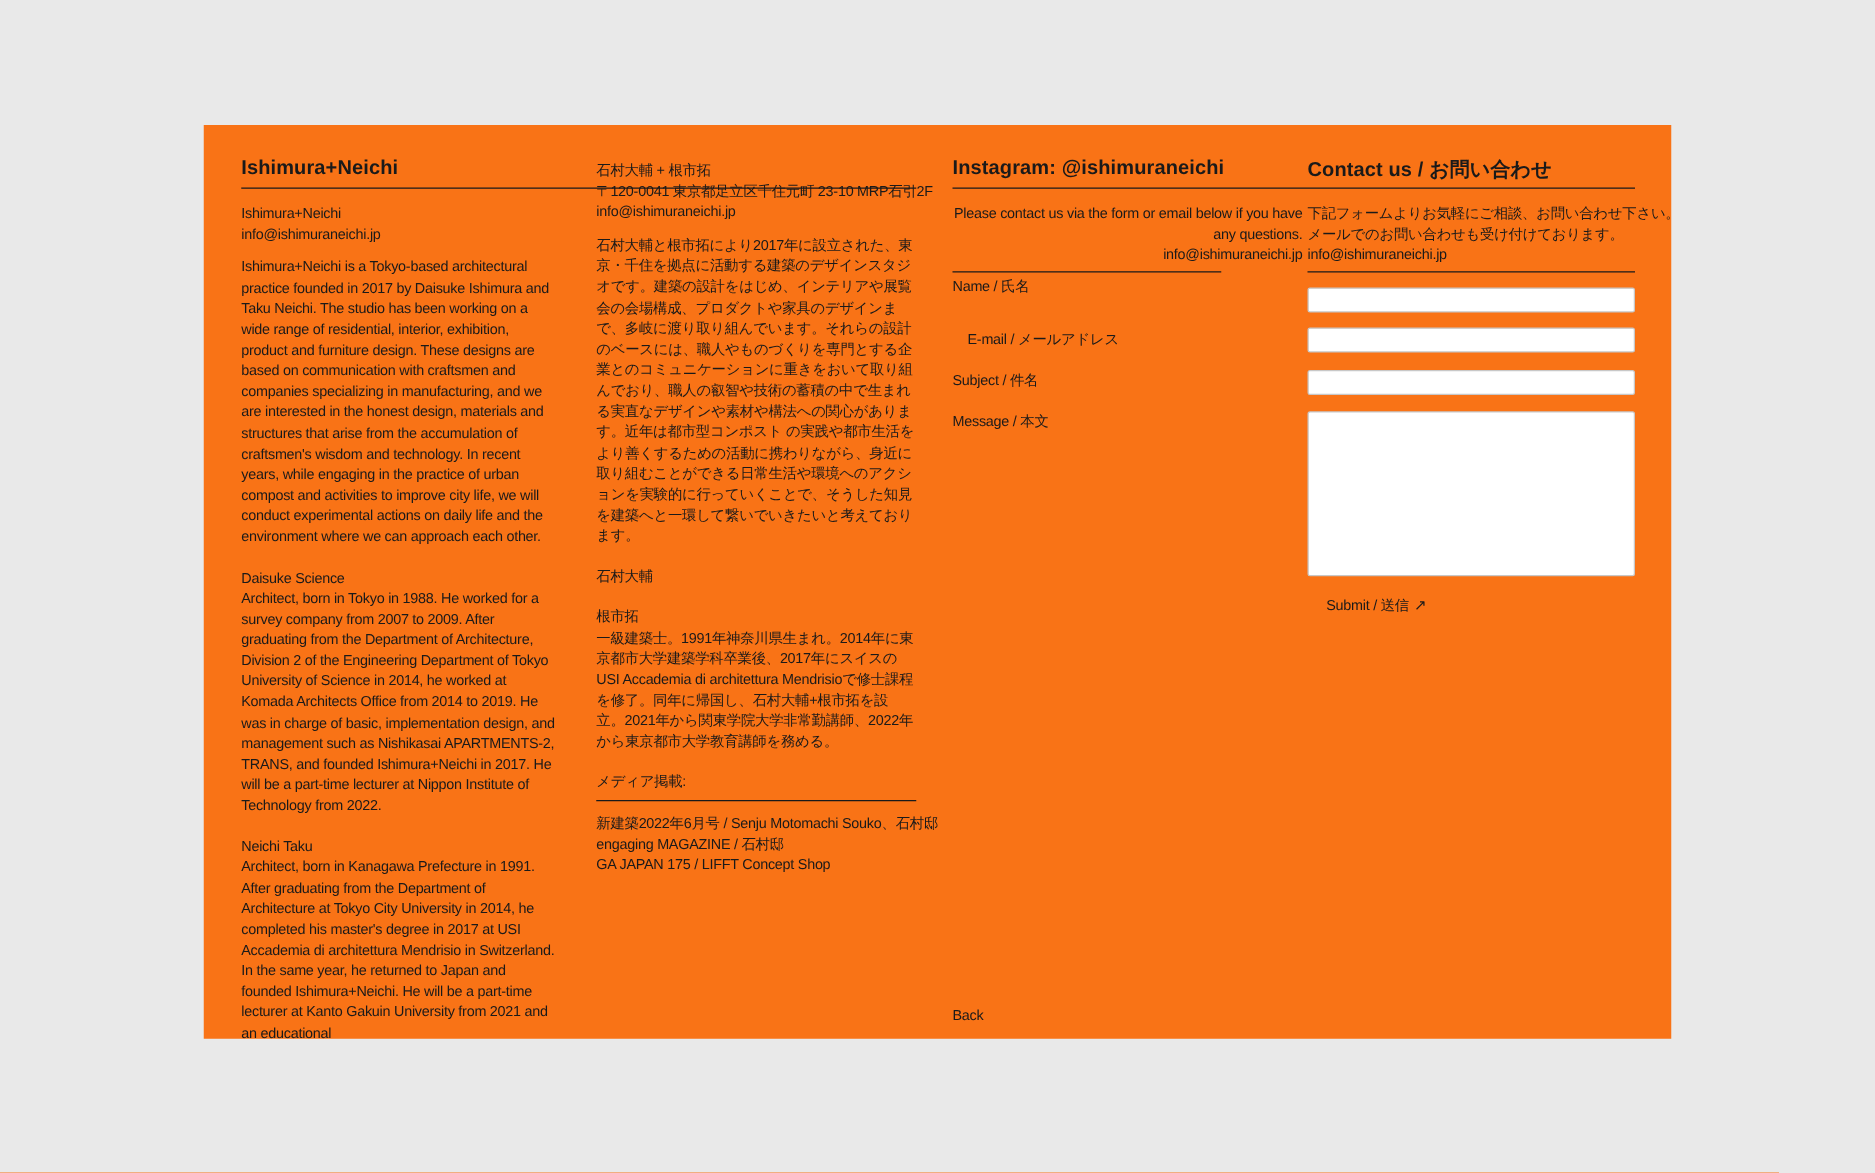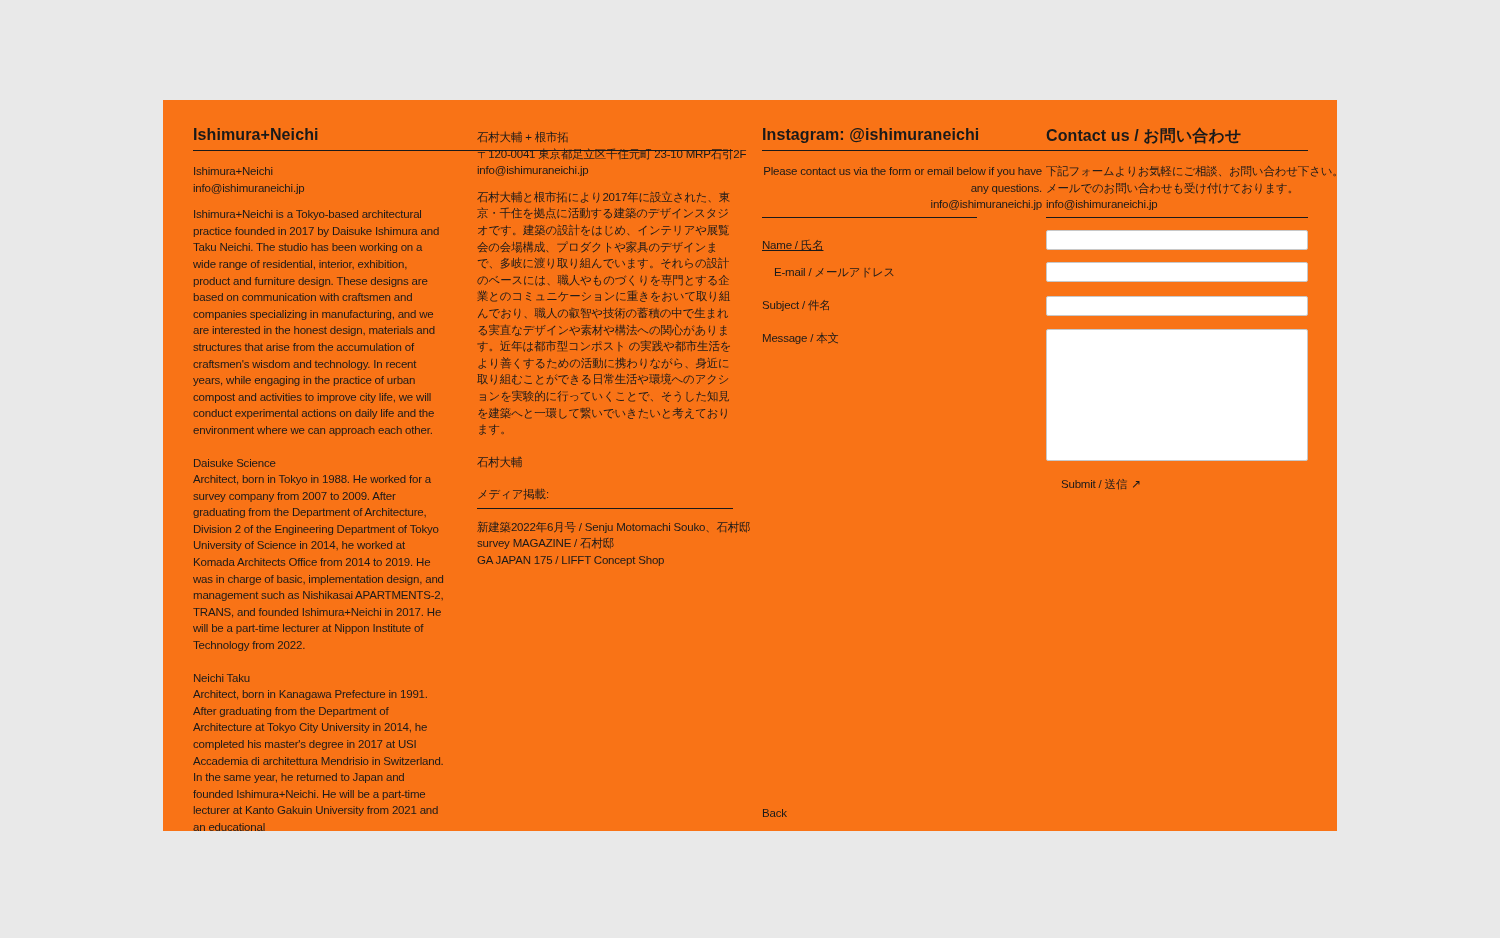--- a/index.html
+++ b/index.html
@@ -83,35 +83,39 @@
     <div class="block tight">
       <div>石村大輔 + 根市拓</div>
       <div class="nowrap">〒120-0041 東京都足立区千住元町 23-10 MRP石引2F</div>
       <div class="link">info@ishimuraneichi.jp</div>
     </div>
     <div class="block">石村大輔と根市拓により2017年に設立された、東京・千住を拠点に活動する建築のデザインスタジオです。建築の設計をはじめ、インテリアや展覧会の会場構成、プロダクトや家具のデザインまで、多岐に渡り取り組んでいます。それらの設計のベースには、職人やものづくりを専門とする企業とのコミュニケーションに重きをおいて取り組んでおり、職人の叡智や技術の蓄積の中で生まれる実直なデザインや素材や構法への関心があります。近年は都市型コンポスト の実践や都市生活をより善くするための活動に携わりながら、身近に取り組むことができる日常生活や環境へのアクションを実験的に行っていくことで、そうした知見を建築へと一環して繋いでいきたいと考えております。</div>
     <div class="block">
       <div>石村大輔</div>
     </div>
     <div class="block">
+      <div>根市拓</div>
+      <div>一級建築士。1991年神奈川県生まれ。2014年に東京都市大学建築学科卒業後、2017年にスイスのUSI Accademia di architettura Mendrisioで修士課程を修了。同年に帰国し、石村大輔+根市拓を設立。2021年から関東学院大学非常勤講師、2022年から東京都市大学教育講師を務める。</div>
+    </div>
+    <div class="block">
       <div>メディア掲載:</div>
       <div class="media-rule"></div>
       <div class="nowrap">新建築2022年6月号 / Senju Motomachi Souko、石村邸</div>
-      <div class="nowrap">survey MAGAZINE / 石村邸</div>
+      <div class="nowrap">engaging MAGAZINE / 石村邸</div>
       <div class="nowrap">GA JAPAN 175 / LIFFT Concept Shop</div>
 
     </div>
   </div>
 
   <div class="col" id="c3">
     <div class="pos" style="top:63px;text-align:right;">
       <div>Please contact us via the form or email below if you have any questions.</div>
       <div class="link">info@ishimuraneichi.jp</div>
     </div>
-    <div class="pos nowrap" style="top:137px;text-decoration:underline;">Name / 氏名</div>
+    <div class="pos nowrap" style="top:122px;">Name / 氏名</div>
     <div class="pos nowrap" style="top:164px;padding-left:12px;">E-mail / メールアドレス</div>
     <div class="pos nowrap" style="top:197px;">Subject / 件名</div>
     <div class="pos nowrap" style="top:230px;">Message / 本文</div>
     <div class="pos link" style="top:705px;">Back</div>
   </div>
 
   <div class="col" id="c4">
     <div class="pos" style="top:63px;">
       <div class="nowrap">下記フォームよりお気軽にご相談、お問い合わせ下さい。</div>
       <div class="nowrap">メールでのお問い合わせも受け付けております。</div>

